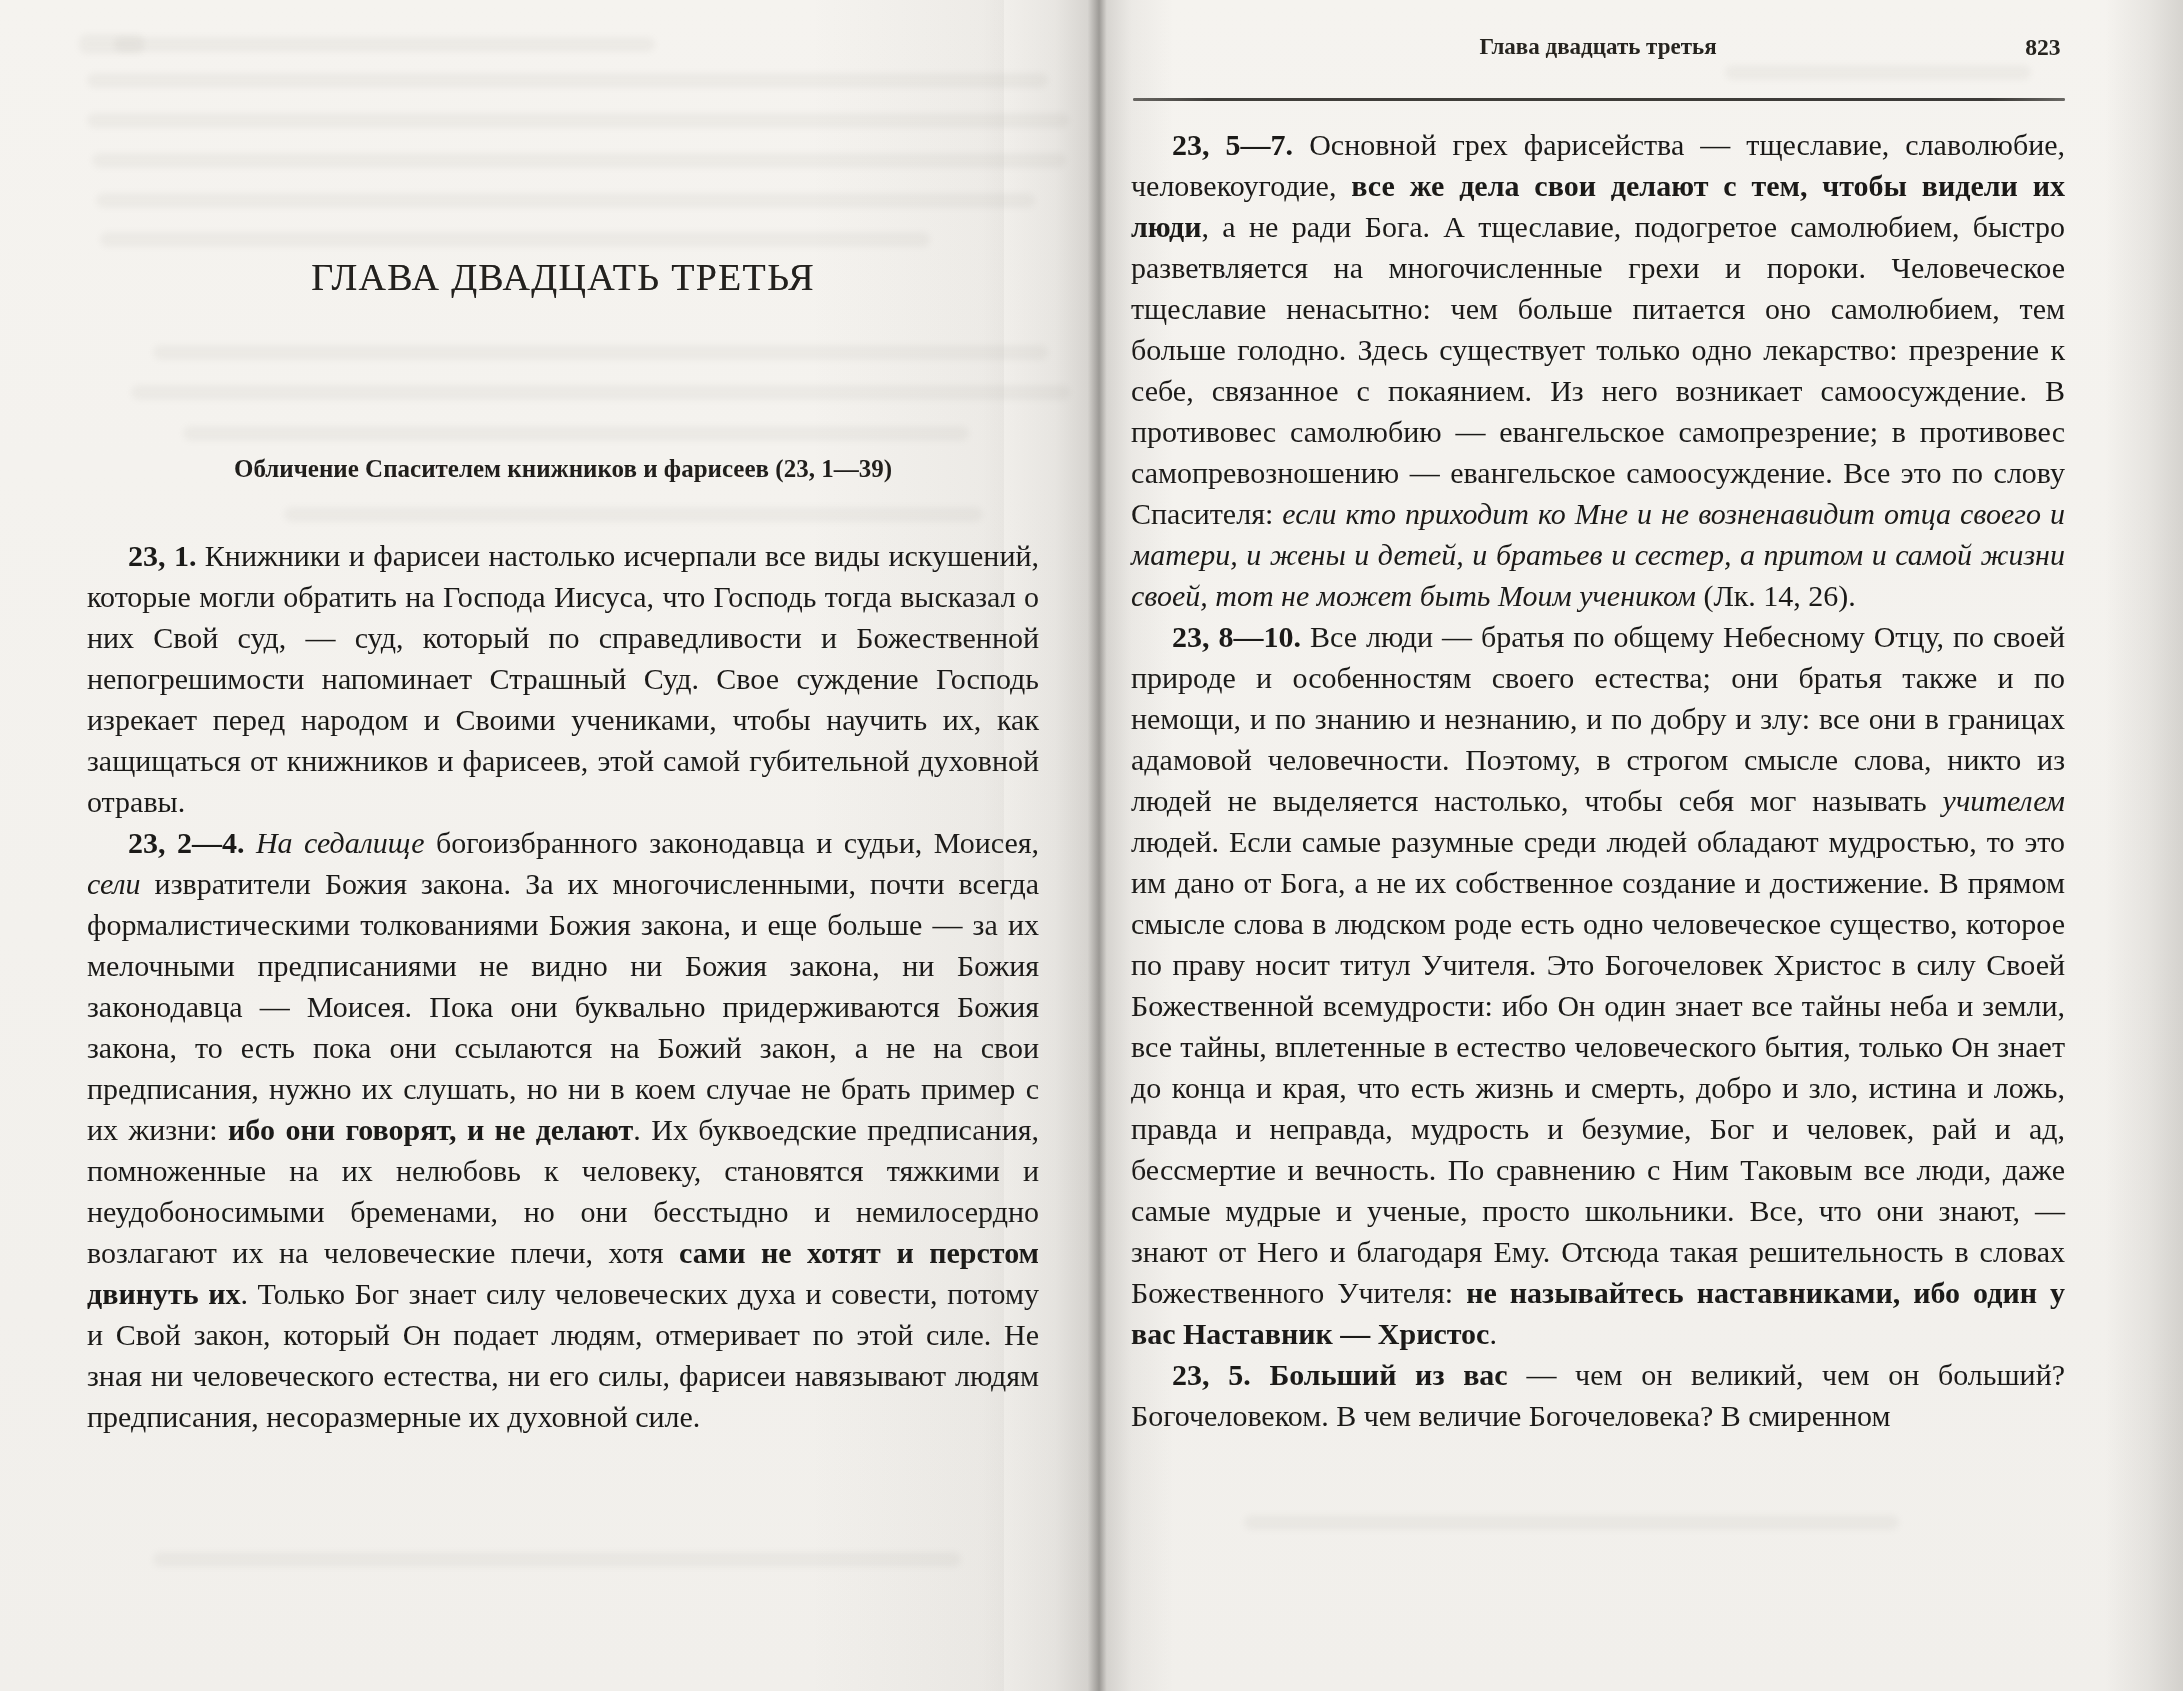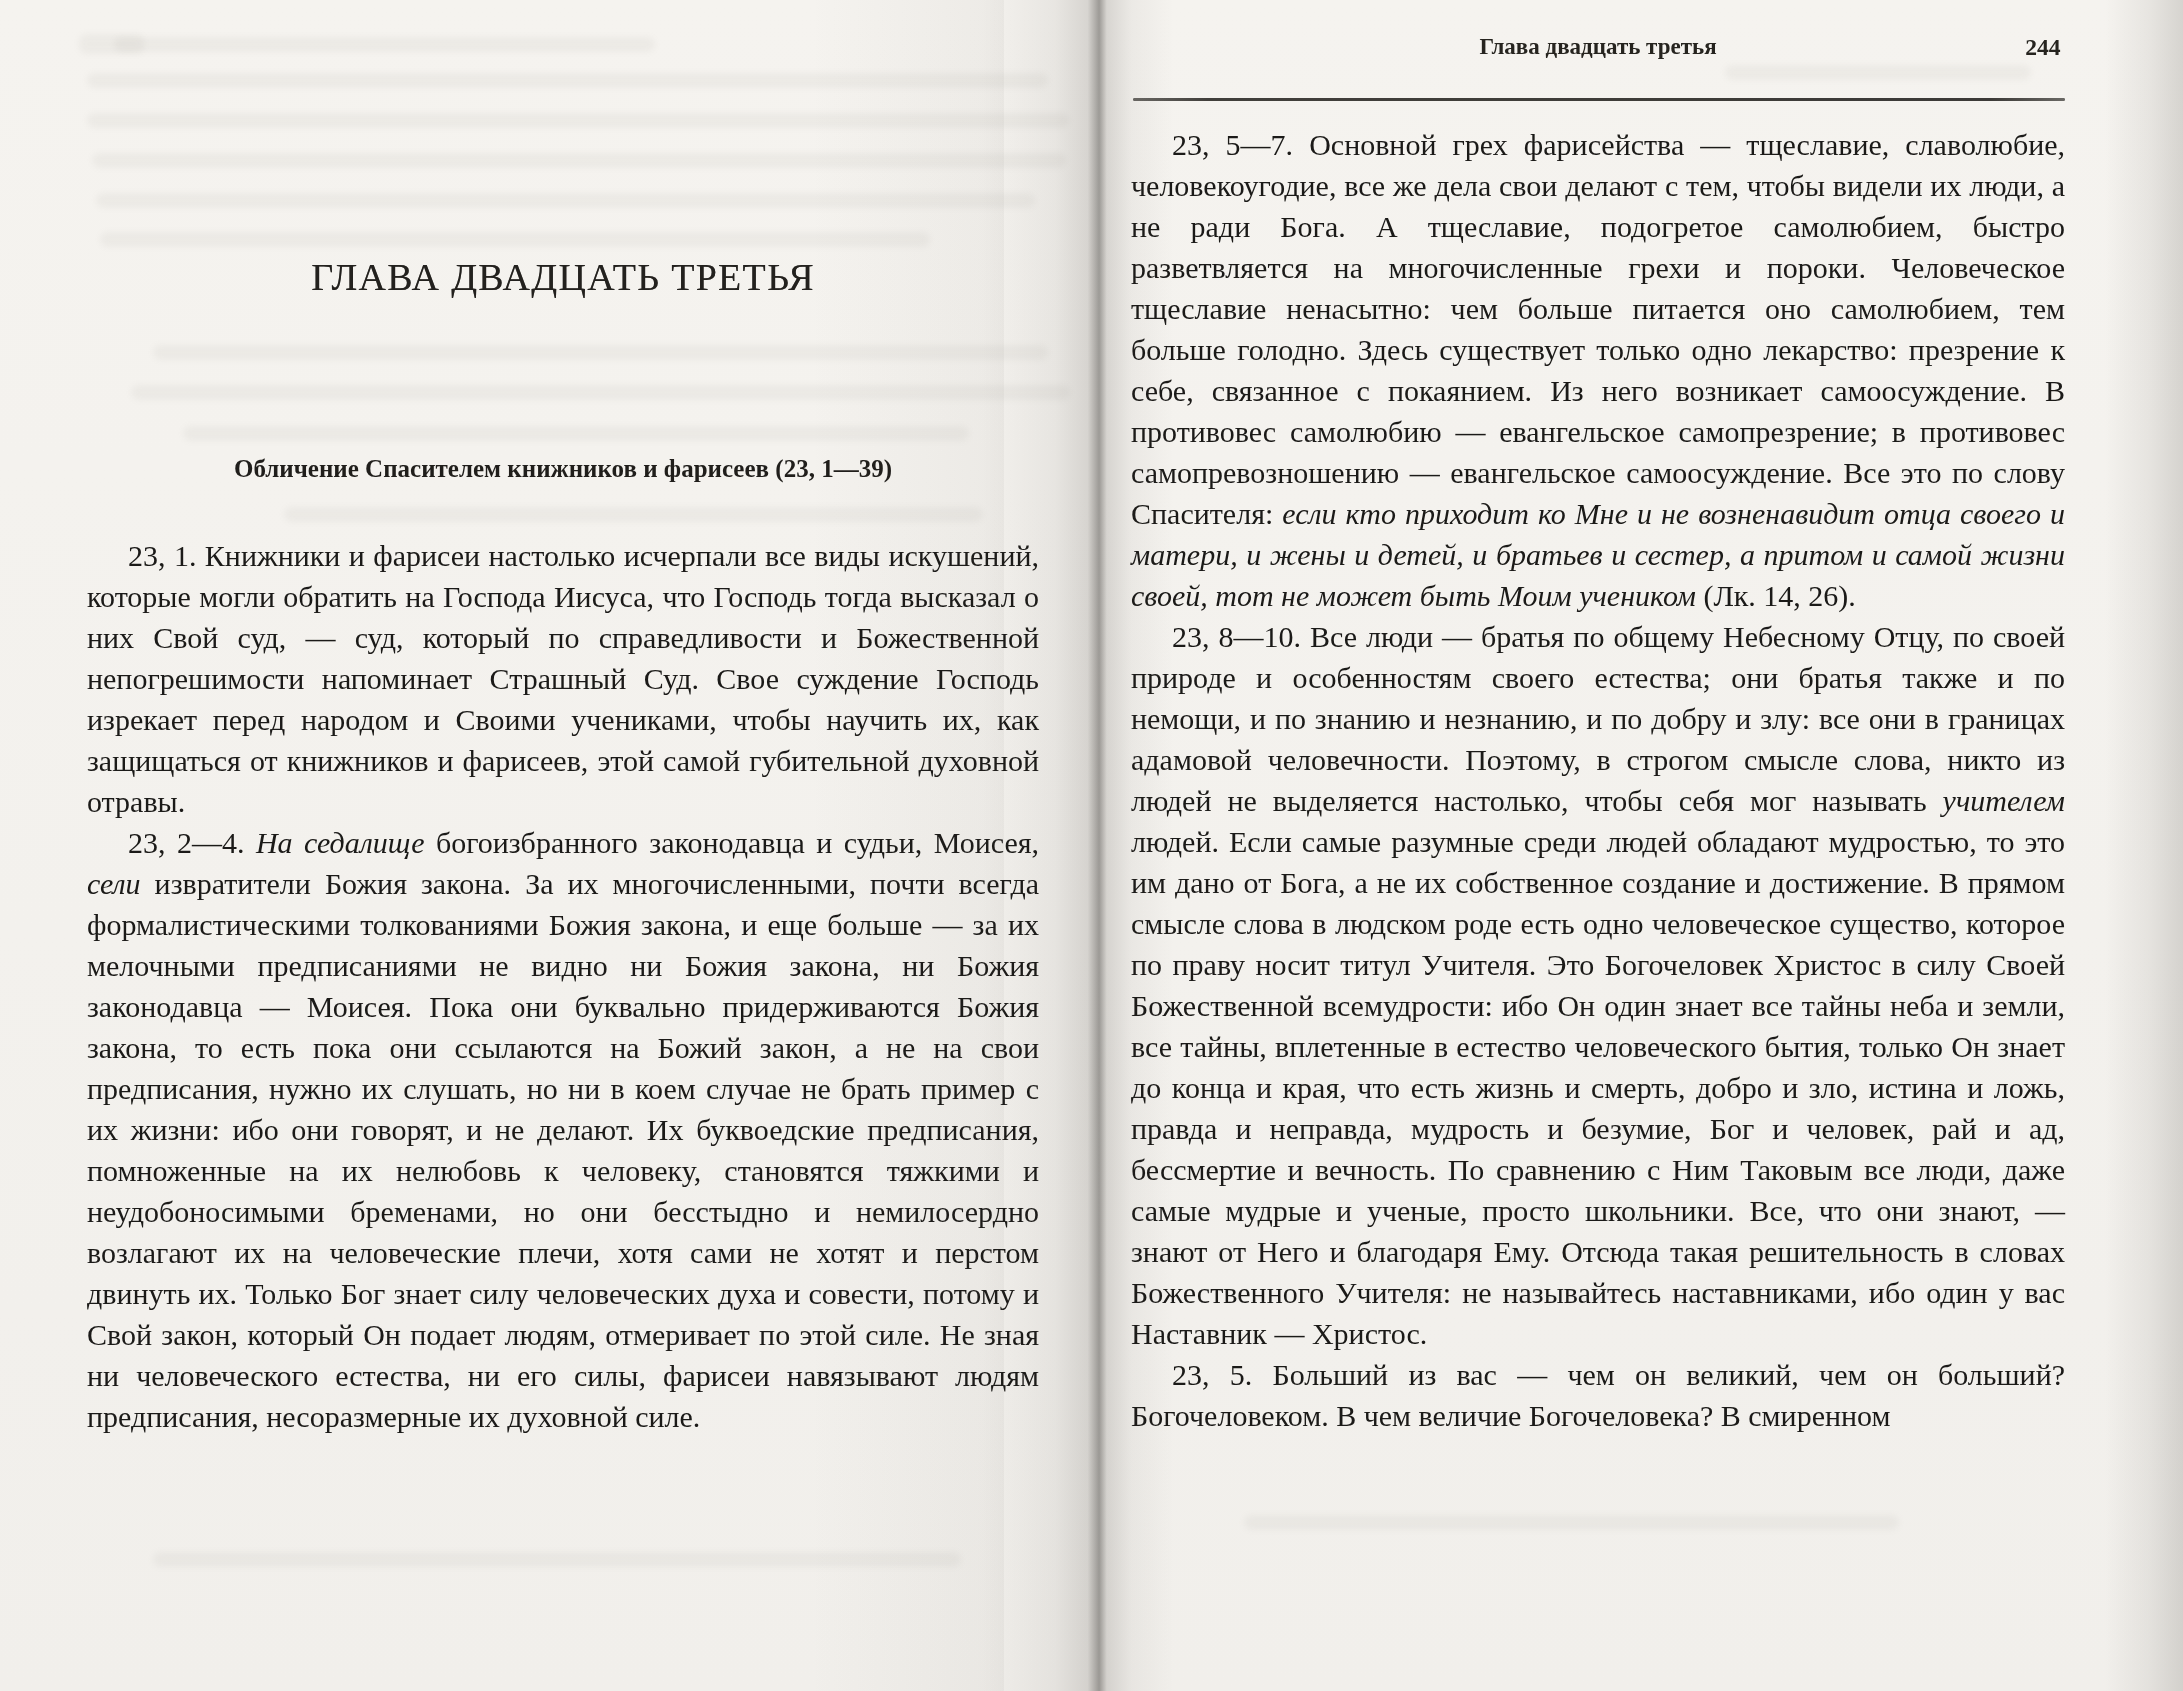--- a/index.html
+++ b/index.html
@@ -48,21 +48,21 @@
     font-size: 30px;
     line-height: 41px;
     text-align: justify;
     color: #1b1a18;
   }
   .left-body  { left: 87px;  top: 535px; width: 952px; }
   .right-body { left: 1131px; top: 124px;  width: 934px; }
 
   .para { margin: 0; text-indent: 41px; }
   .seg-normal { font-weight: 400; font-style: normal; }
-  .seg-bold   { font-weight: 400; font-style: normal; margin-top: 48px; }
+  .seg-bold   { font-weight: 700; font-style: normal; margin-top: 48px; }
   .seg-italic { font-weight: 400; font-style: italic; }
 
   
   .running-header {
     position: absolute;
     left: 1131px; top: 34px; width: 934px; height: 31px;
   }
   .running-title {
     position: absolute; left: 0; right: 0;
     text-align: center;
@@ -144,21 +144,21 @@
     <div class="section-heading">Обличение Спасителем книжников и фарисеев (23, 1—39)</div>
     <div class="body-text left-body">
         <p class="para"><span class="seg-bold">23, 1. </span><span class="seg-normal">Книжники и фарисеи настолько исчерпали все виды искушений, которые могли обратить на Господа Иисуса, что Господь тогда высказал о них Свой суд, — суд, который по справедливости и Божественной непогрешимости напоминает Страшный Суд. Свое суждение Господь изрекает перед народом и Своими учениками, чтобы научить их, как защищаться от книжников и фарисеев, этой самой губительной духовной отравы.</span></p>
         <p class="para"><span class="seg-bold">23, 2—4. </span><span class="seg-italic">На седалище</span><span class="seg-normal"> богоизбранного законодавца и судьи, Моисея, </span><span class="seg-italic">сели</span><span class="seg-normal"> извратители Божия закона. За их многочисленными, почти всегда формалистическими толкованиями Божия закона, и еще больше — за их мелочными предписаниями не видно ни Божия закона, ни Божия законодавца — Моисея. Пока они буквально придерживаются Божия закона, то есть пока они ссылаются на Божий закон, а не на свои предписания, нужно их слушать, но ни в коем случае не брать пример с их жизни: </span><span class="seg-bold">ибо они говорят, и не делают</span><span class="seg-normal">. Их буквоедские предписания, помноженные на их нелюбовь к человеку, становятся тяжкими и неудобоносимыми бременами, но они бесстыдно и немилосердно возлагают их на человеческие плечи, хотя </span><span class="seg-bold">сами не хотят и перстом двинуть их</span><span class="seg-normal">. Только Бог знает силу человеческих духа и совести, потому и Свой закон, который Он подает людям, отмеривает по этой силе. Не зная ни человеческого естества, ни его силы, фарисеи навязывают людям предписания, несоразмерные их духовной силе.</span></p>
       </div>
   </div>
 
   <div class="page page-right"></div>
   <div class="running-header">
     <span class="running-title">Глава двадцать третья</span>
-    <span class="page-number">244</span>
+    <span class="page-number">823</span>
   </div>
   <div class="header-rule"></div>
   <div class="body-text right-body">
       <p class="para"><span class="seg-bold">23, 5—7. </span><span class="seg-normal">Основной грех фарисейства — тщеславие, славолюбие, человекоугодие, </span><span class="seg-bold">все же дела свои делают с тем, чтобы видели их люди</span><span class="seg-normal">, а не ради Бога. А тщеславие, подогретое самолюбием, быстро разветвляется на многочисленные грехи и пороки. Человеческое тщеславие ненасытно: чем больше питается оно самолюбием, тем больше голодно. Здесь существует только одно лекарство: презрение к себе, связанное с покаянием. Из него возникает самоосуждение. В противовес самолюбию — евангельское самопрезрение; в противовес самопревозношению — евангельское самоосуждение. Все это по слову Спасителя: </span><span class="seg-italic">если кто приходит ко Мне и не возненавидит отца своего и матери, и жены и детей, и братьев и сестер, а притом и самой жизни своей, тот не может быть Моим учеником</span><span class="seg-normal"> (Лк. 14, 26).</span></p>
       <p class="para"><span class="seg-bold">23, 8—10. </span><span class="seg-normal">Все люди — братья по общему Небесному Отцу, по своей природе и особенностям своего естества; они братья также и по немощи, и по знанию и незнанию, и по добру и злу: все они в границах адамовой человечности. Поэтому, в строгом смысле слова, никто из людей не выделяется настолько, чтобы себя мог называть </span><span class="seg-italic">учителем</span><span class="seg-normal"> людей. Если самые разумные среди людей обладают мудростью, то это им дано от Бога, а не их собственное создание и достижение. В прямом смысле слова в людском роде есть одно человеческое существо, которое по праву носит титул Учителя. Это Богочеловек Христос в силу Своей Божественной всемудрости: ибо Он один знает все тайны неба и земли, все тайны, вплетенные в естество человеческого бытия, только Он знает до конца и края, что есть жизнь и смерть, добро и зло, истина и ложь, правда и неправда, мудрость и безумие, Бог и человек, рай и ад, бессмертие и вечность. По сравнению с Ним Таковым все люди, даже самые мудрые и ученые, просто школьники. Все, что они знают, — знают от Него и благодаря Ему. Отсюда такая решительность в словах Божественного Учителя: </span><span class="seg-bold">не называйтесь наставниками, ибо один у вас Наставник — Христос</span><span class="seg-normal">.</span></p>
       <p class="para"><span class="seg-bold">23, 5. Больший из вас </span><span class="seg-normal">— чем он великий, чем он больший? Богочеловеком. В чем величие Богочеловека? В смиренном</span></p>
     </div>
 
   <div class="left-curve-shade"></div>
   <div class="gutter"></div>

